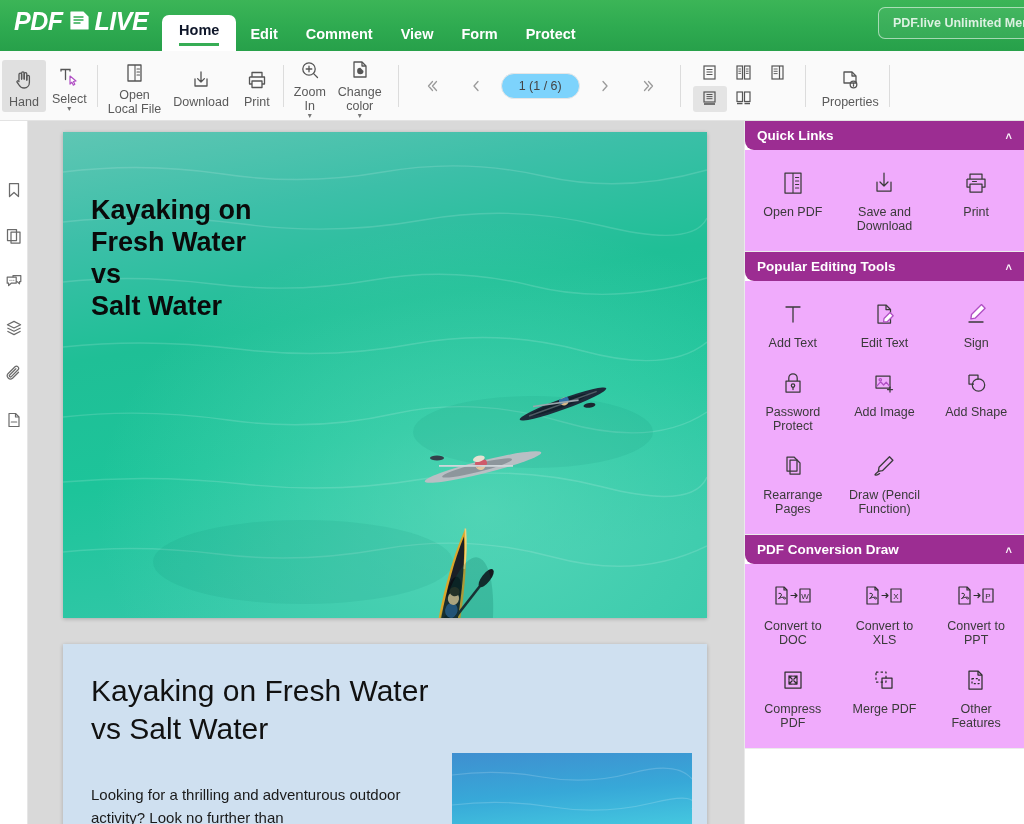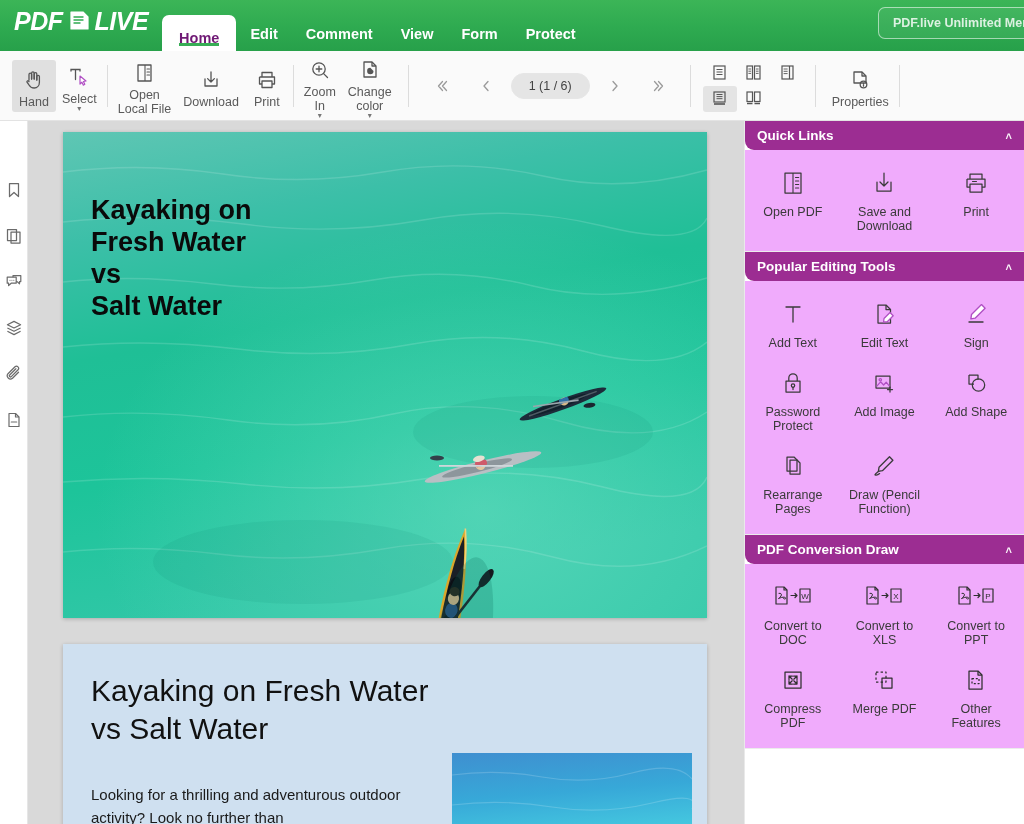--- a/index.html
+++ b/index.html
@@ -27,23 +27,23 @@
     font-style: italic; letter-spacing: -0.5px;
   }
   .brand-icon { display: flex; align-items: center; }
   .tabs { display: flex; align-items: flex-end; gap: 0; margin-left: 14px; height: 100%; }
   .tab {
     padding: 0 14px; height: 33px; line-height: 33px;
     color: #fff; font-size: 14.5px; font-weight: bold;
     cursor: pointer; position: relative; white-space: nowrap;
   }
   .tab.active {
-    background: #fff; color: #701a75;
+    background: #fff; color: #0f172a;
     border-radius: 7px 7px 0 0; height: 36px; line-height: 30px;
-    padding: 8px 17px;
+    padding: 0 17px;
   }
   .tab.active .tab-underline {
     position: absolute; left: 17px; right: 17px; bottom: 5px;
     height: 3px; background: #37ad55;
   }
   .membership {
     position: absolute; right: -6px; top: 7px;
     border: 1px solid rgba(255,255,255,0.55);
     border-radius: 7px;
     padding: 8px 14px;
@@ -69,21 +69,21 @@
   .tb-icon { height: 30px; display: flex; align-items: center; justify-content: center; }
   .tb-label { white-space: pre-line; }
   .tb-sep { width: 1px; height: 42px; background: #dcdcdc; margin: 0 4px; }
 
   .pager { display: flex; align-items: center; gap: 0; }
   .pg-arrow {
     width: 34px; height: 34px; display: flex; align-items: center; justify-content: center;
     color: #9a9a9a; font-size: 17px; cursor: pointer;
   }
   .pg-box {
-    background: #e5e5e5; border: 1px solid #e6e6e6; border-radius: 14px;
+    background: #7dd3fc; border: 1px solid #e6e6e6; border-radius: 14px;
     padding: 5px 17px; font-size: 12.5px; color: #444; min-width: 78px;
     text-align: center; cursor: text;
   }
   .viewmodes { display: grid; grid-template-columns: repeat(3, 34px); gap: 0px 0px; }
   .vm {
     width: 34px; height: 26px; display: flex; align-items: center; justify-content: center;
     cursor: pointer; border-radius: 3px;
   }
   .vm.selected { background: #e4e4e4; }
 
@@ -195,21 +195,21 @@
       <div class="tab">Comment</div>
       <div class="tab">View</div>
       <div class="tab">Form</div>
       <div class="tab">Protect</div>
     </div>
     <div class="membership">PDF.live Unlimited Membe</div>
   </div>
 
   <div class="toolbar">
 
-    <div class="tb-btn selected" style="margin-left:12px;">
+    <div class="tb-btn selected" style="margin-left:2px;">
       <span class="tb-icon">
         <svg width="24" height="24" viewBox="0 0 24 24" fill="none" stroke="#555" stroke-width="1.3" stroke-linecap="round" stroke-linejoin="round">
           <path d="M7 12V6.5a1.3 1.3 0 0 1 2.6 0V11"></path>
           <path d="M9.6 11V5.2a1.3 1.3 0 0 1 2.6 0V11"></path>
           <path d="M12.2 11V6a1.3 1.3 0 0 1 2.6 0V12"></path>
           <path d="M14.8 12V8.6a1.3 1.3 0 0 1 2.6 0v5.6c0 3.4-2.2 5.8-5.2 5.8-2.6 0-4.2-1.2-5.4-3.3L5 14.2c-.5-.9.9-2 1.7-1.1L7 13.6"></path>
         </svg>
       </span>
       <span class="tb-label">Hand</span>
     </div>

